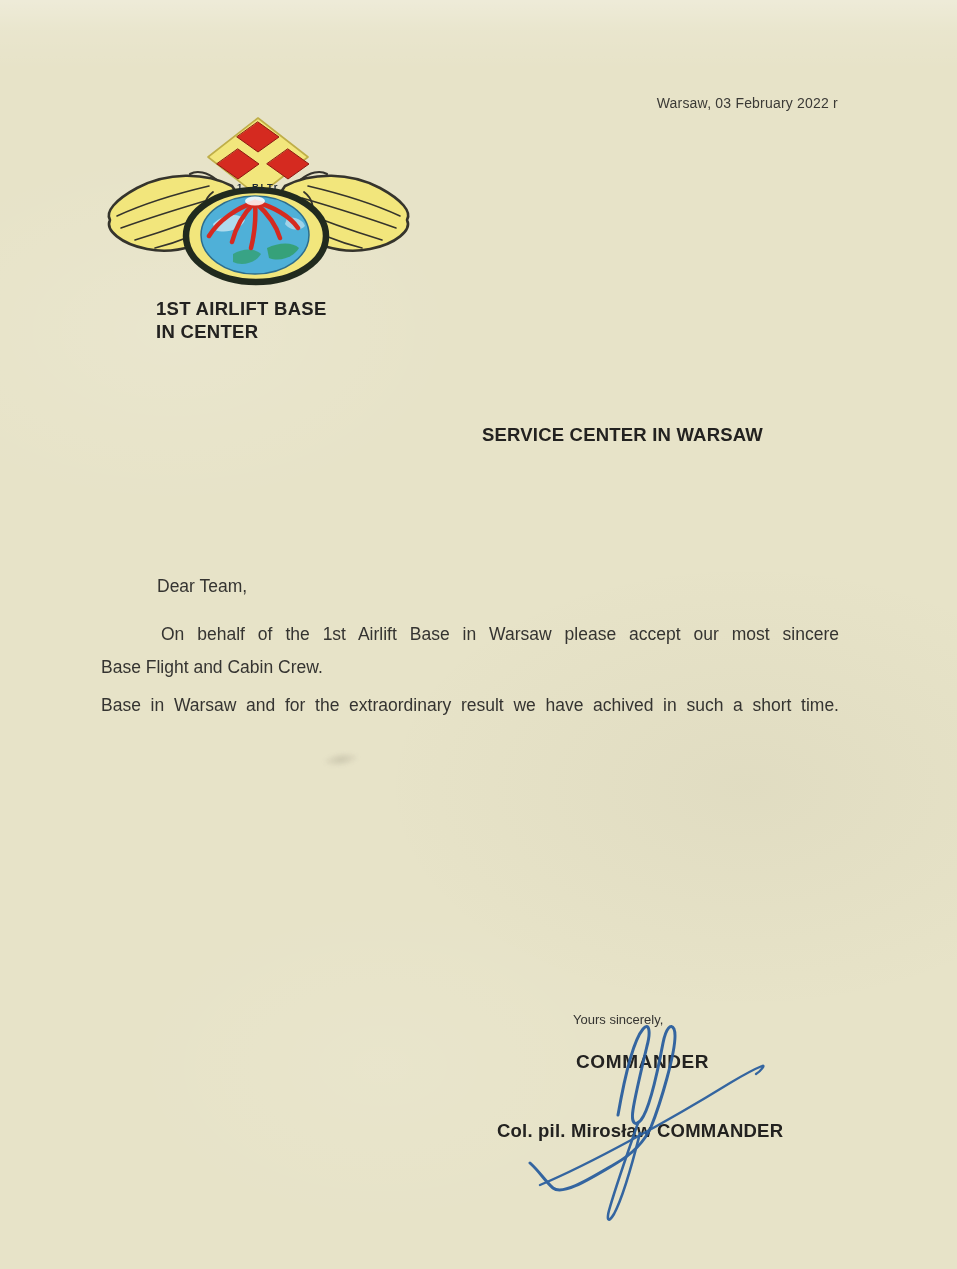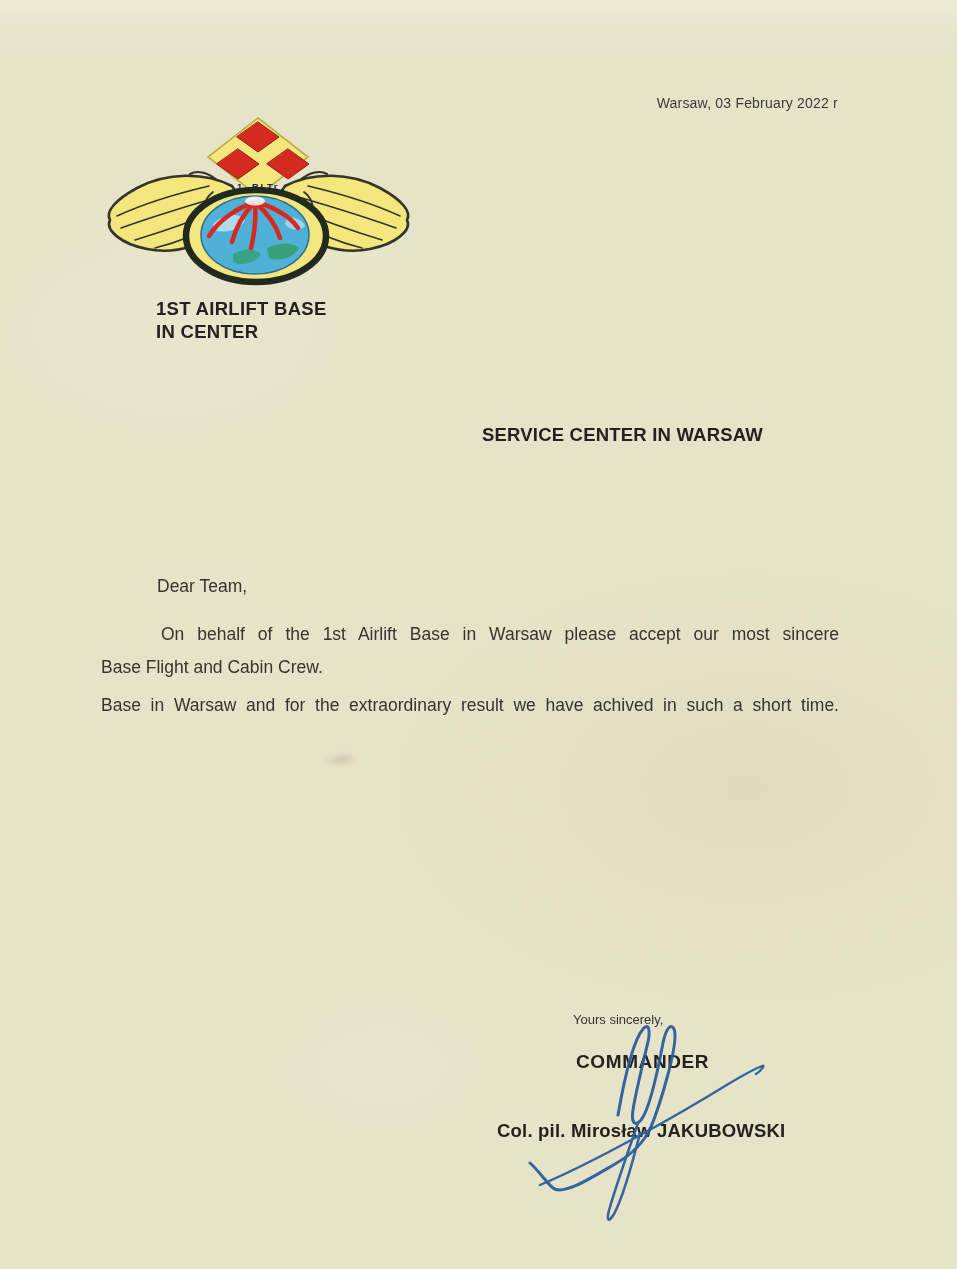--- a/index.html
+++ b/index.html
@@ -142,21 +142,21 @@
         <div class="line">Base Flight and Cabin Crew.</div>
       </div>
       <div class="para">
         <div class="line just">Base in Warsaw and for the extraordinary result we have achived in such a short time.</div>
       </div>
     </div>
 </div>
 
 <div class="valediction">Yours sincerely,</div>
 <div class="signer-title">COMMANDER</div>
-<div class="signer-name">Col. pil. Mirosław JAKUBOWSKI</div>
+<div class="signer-name">Col. pil. Mirosław COMMANDER</div>
 
 <svg class="signature-svg" viewBox="0 0 300 210" aria-hidden="true">
   <g fill="none" stroke="var(--signature-blue)" stroke-linecap="round" stroke-linejoin="round" opacity=".95">
     <path stroke-width="3" d="M108,100 C115,60 123,26 133,14 C139,7 141,16 137,31 C131,56 125,81 123,95 C121,108 125,112 131,105 C139,95 147,60 153,28 C156,13 161,8 164,14 C167,21 163,41 157,63 C151,85 145,102 141,112 C133,130 119,141 105,149 C81,163 53,181 43,173 C35,166 30,157 20,148"></path>
     <path stroke-width="2.6" d="M128,108 C120,131 108,165 100,192 C96,205 98,209 104,199 C112,184 122,150 130,118"></path>
     <path stroke-width="2.4" d="M30,170 C80,149 160,105 220,68 C235,59 247,53 252,51 C256,49 251,56 246,59"></path>
   </g>
 </svg>
 
 </body></html>

